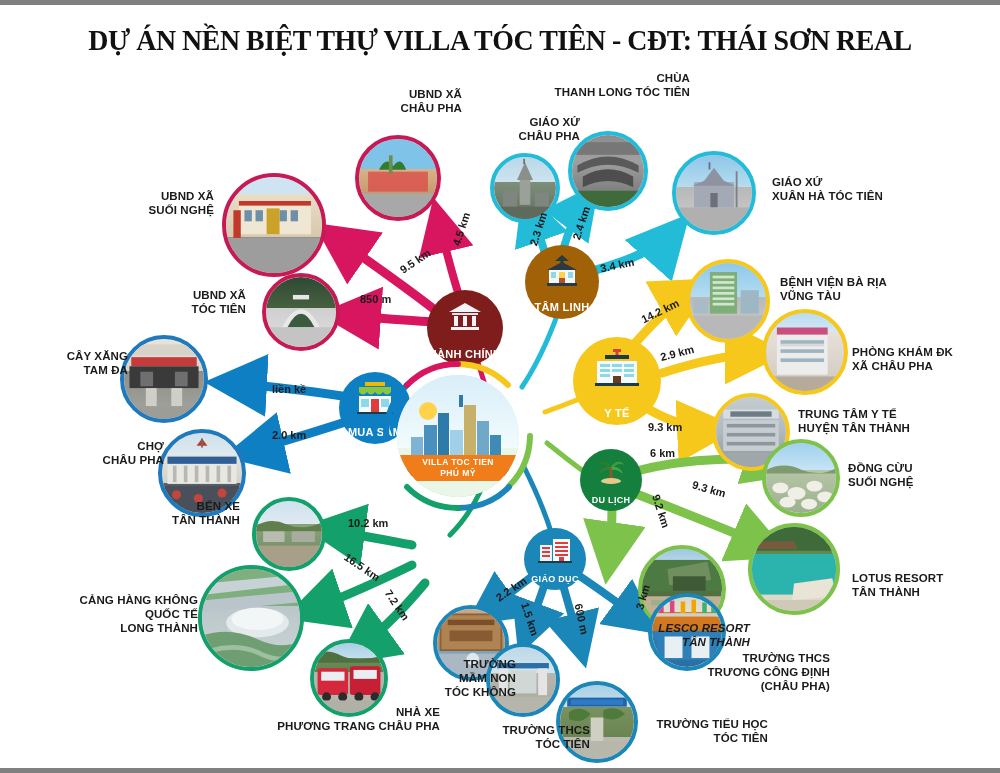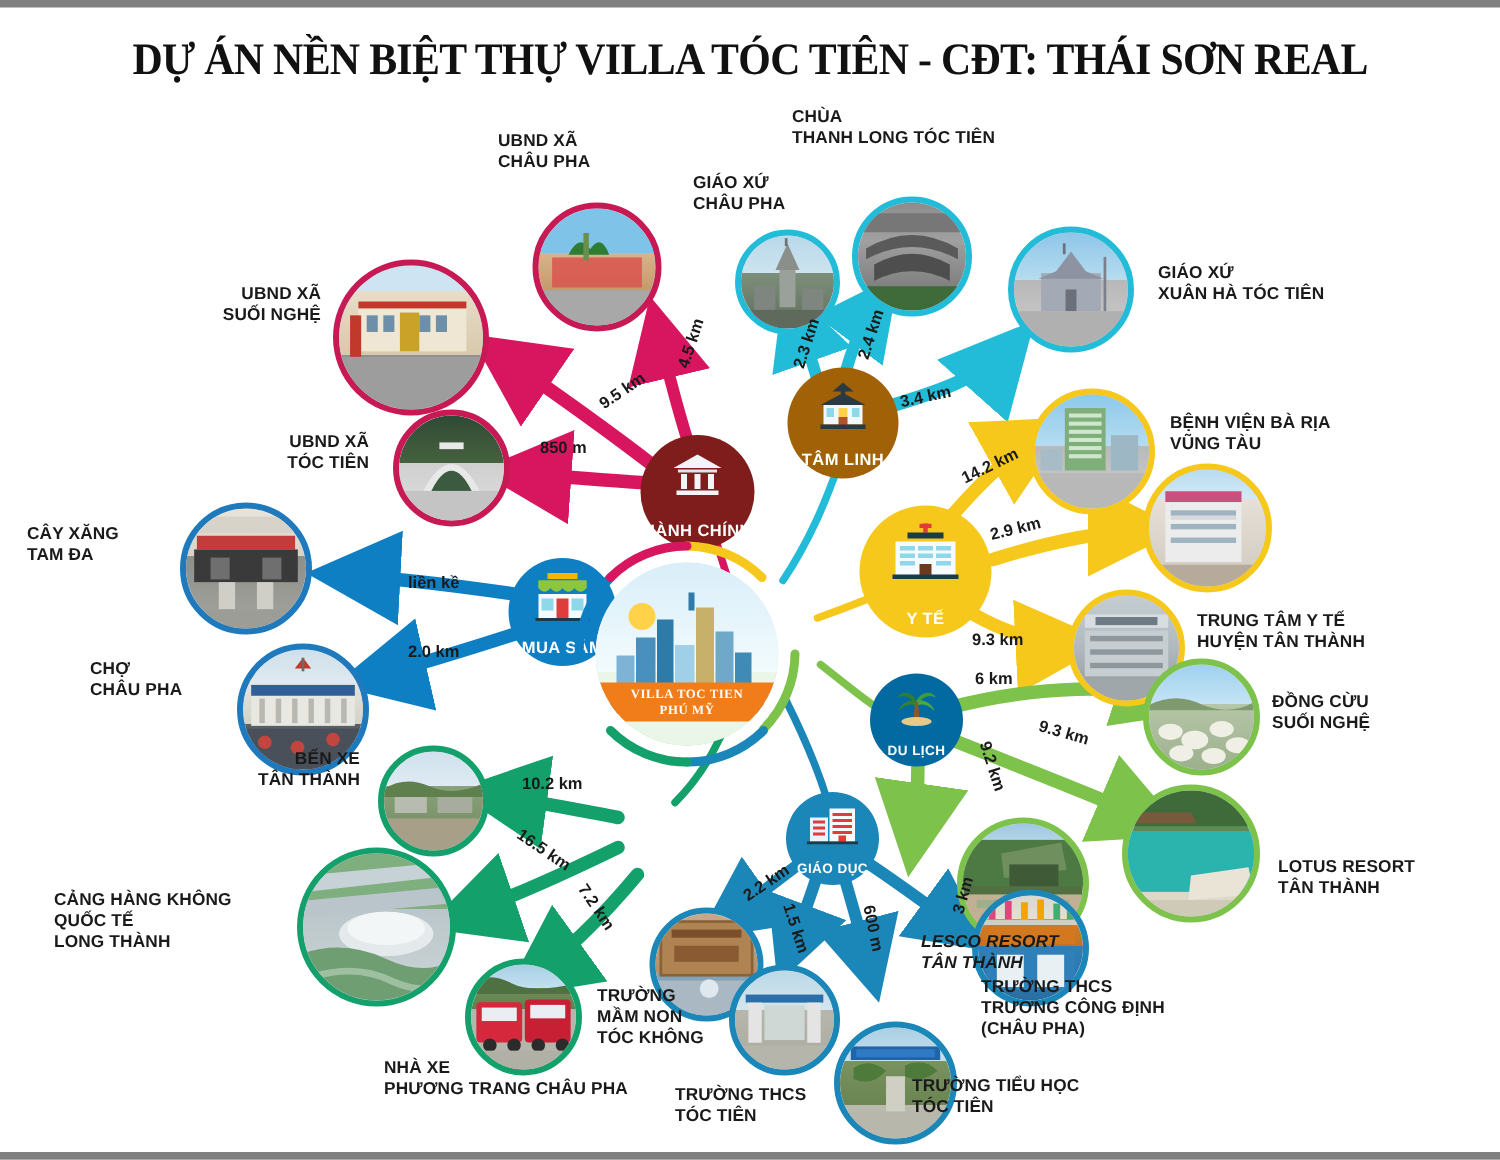--- a/index.html
+++ b/index.html
@@ -70,39 +70,39 @@
     background: linear-gradient(#cfeaf6 0%, #e8f4fa 55%, #b9dcc0 56%, #a8d3b4 100%);
     overflow:hidden;
     z-index:5;
   }
   #hub .sky { position:absolute; inset:0; background:linear-gradient(#d9eef9,#f2fbfd 60%,#eaf7e8 60%); }
   #hub .hubtext {
     position:absolute; left:0; right:0; bottom:16px;
     background:#f07d1a;
     color:#fff; font-size:8.5px; font-weight:700; line-height:11px;
     text-align:center; padding:2px 0; letter-spacing:0.4px;
-    font-family:Liberation Serif, serif;
+    font-family:Liberation Sans, sans-serif;
   }
   #hubring {
     position:absolute;
     width:160px;height:160px;border-radius:50%;
     z-index:4;
   }
 
   
   .lbl {
     position:absolute;
     font-size:11.5px;
     font-weight:700;
     color:#1a1a1a;
     line-height:14px;
     letter-spacing:0.1px;
     white-space:pre-line;
   }
-  .lbl.c { text-align:left; }
+  .lbl.c { text-align:right; }
   .lbl.r { text-align:right; }
   .lbl.l { text-align:left; }
 
   
   .dist {
     position:absolute;
     font-size:11px;
     font-weight:700;
     color:#1a1a1a;
     white-space:nowrap;
@@ -275,21 +275,21 @@
           <rect x="19" y="15" width="10" height="3"></rect>
             <rect x="19" y="20" width="10" height="3"></rect>
         </g>
         <rect x="20" y="27" width="8" height="9" fill="#6b3a1e"></rect>
         <rect x="2" y="34" width="44" height="3" fill="#1b3a4a"></rect>
       </svg>
     </div>
     <div class="catlabel">Y TẾ</div>
   </div>
 
-  <div class="cat small" id="cat-du-lich" style="left:580px;top:444px;width:62px;height:62px;background:#0369a1;">
+  <div class="cat small" id="cat-du-lich" style="left:580px;top:444px;width:62px;height:62px;background:#15803d;">
     <div class="glyph">
       <svg width="34" height="26" viewBox="0 0 34 26">
         <path d="M17,9 C13,2 6,3 4,7 C8,5 12,6 15,10 Z" fill="#2f7d32"></path>
         <path d="M17,9 C21,2 28,3 30,7 C26,5 22,6 19,10 Z" fill="#3f9a3e"></path>
         <path d="M17,9 C11,8 6,12 5,16 C9,12 13,11 16,12 Z" fill="#357f33"></path>
         <path d="M17,9 C23,8 28,12 29,16 C25,12 21,11 18,12 Z" fill="#46a846"></path>
         <path d="M16,10 L15,22 L19,22 L18,10 Z" fill="#8a5a2b"></path>
         <ellipse cx="17" cy="23" rx="10" ry="3" fill="#e8c98a"></ellipse>
       </svg>
     </div>
@@ -634,20 +634,22 @@
 
   <div class="lbl c" style="left:462px;top:110px;width:118px;">GIÁO XỨ
 CHÂU PHA</div>
   <div class="lbl c" style="left:528px;top:66px;width:162px;">CHÙA
 THANH LONG TÓC TIÊN</div>
   <div class="lbl l" style="left:772px;top:170px;width:180px;">GIÁO XỨ
 XUÂN HÀ TÓC TIÊN</div>
 
   <div class="lbl l" style="left:780px;top:270px;width:170px;">BỆNH VIỆN BÀ RỊA
 VŨNG TÀU</div>
+  <div class="lbl l" style="left:852px;top:340px;width:148px;">PHÒNG KHÁM ĐK
+XÃ CHÂU PHA</div>
   <div class="lbl l" style="left:798px;top:402px;width:170px;">TRUNG TÂM Y TẾ
 HUYỆN TÂN THÀNH</div>
 
   <div class="lbl l" style="left:848px;top:456px;width:140px;">ĐỒNG CỪU
 SUỐI NGHỆ</div>
   <div class="lbl l" style="left:852px;top:566px;width:146px;">LOTUS RESORT
 TÂN THÀNH</div>
   <div class="lbl c" style="left:614px;top:616px;width:136px;font-style:italic;">LESCO RESORT
 TÂN THÀNH</div>
 

